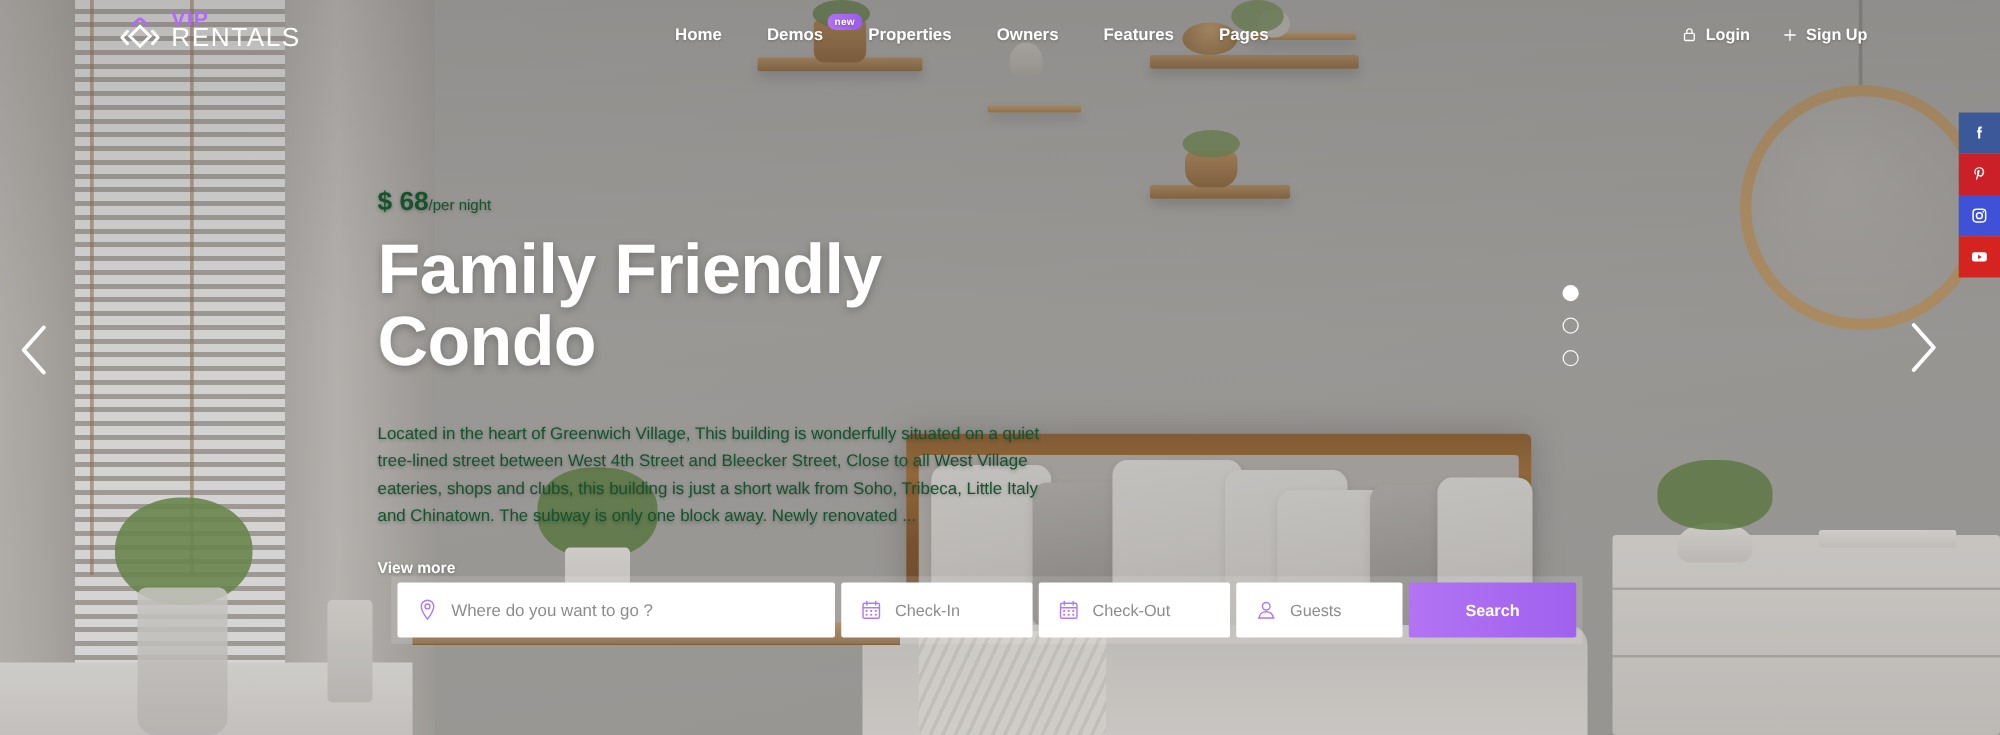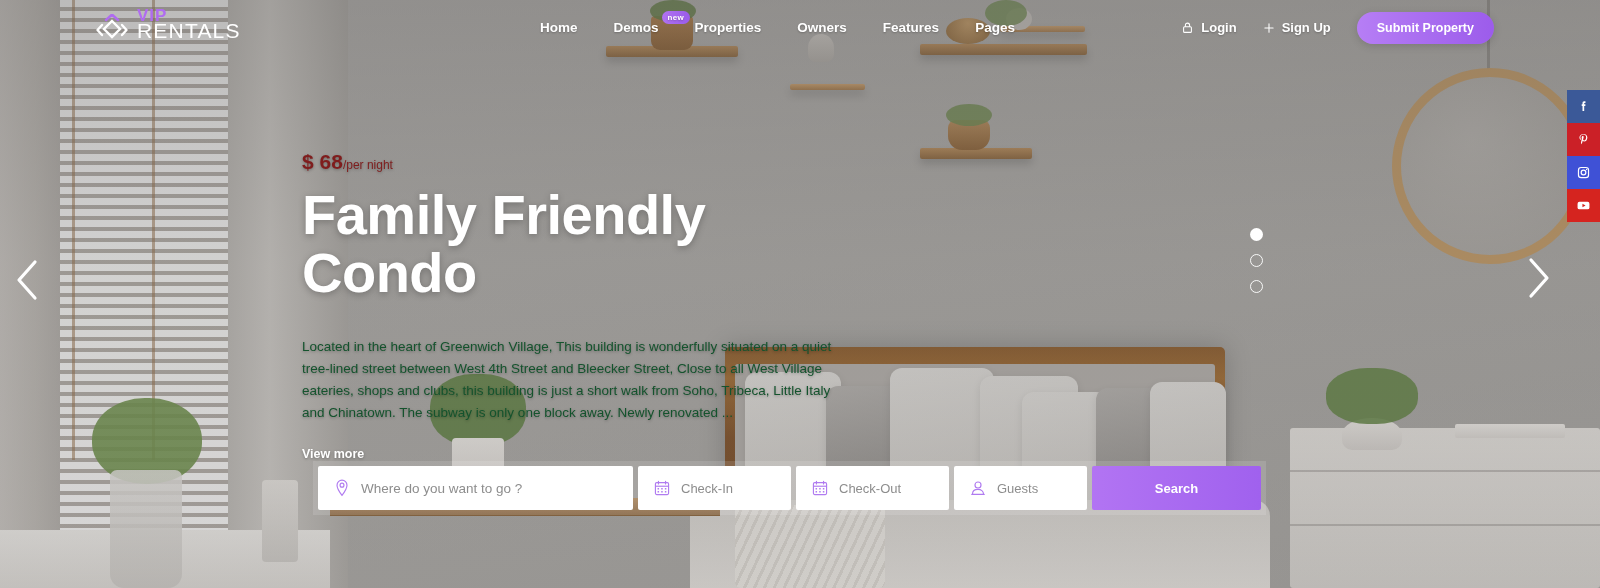--- a/index.html
+++ b/index.html
@@ -186,21 +186,21 @@
   .btn-submit {
     background:linear-gradient(90deg,#b67ef5,#9c5ceb);
     color:#fff; font-size:12.5px; font-weight:700;
     padding:9px 20px; border:none; border-radius:19px;
     cursor:pointer; white-space:nowrap;
     box-shadow:0 2px 8px rgba(0,0,0,.15);
   }
 
   
   .hero-content { position:absolute; left:302px; top:150px; width:560px; z-index:30; }
-  .price { color:#7f1d1d; font-size:21px; font-weight:700; margin-bottom:12px;
+  .price { color:#14532d; font-size:21px; font-weight:700; margin-bottom:12px;
            text-shadow:0 1px 3px rgba(0,0,0,.30); }
   .price .unit { font-size:12px; font-weight:400; }
   .hero-title {
     color:#fff; font-size:56px; font-weight:700; line-height:1.04;
     letter-spacing:-.5px; margin-bottom:34px;
     text-shadow:0 2px 7px rgba(0,0,0,.25);
   }
   .hero-desc {
     color:#14532d; font-size:13.5px; line-height:1.62; width:535px;
     text-shadow:0 1px 3px rgba(0,0,0,.30);
@@ -238,21 +238,21 @@
   .search-wrap {
     position:absolute; left:313px; top:461px; width:953px; height:54px;
     background:rgba(255,255,255,.13);
     padding:5px; z-index:30;
     display:flex; align-items:stretch; gap:5px;
   }
   .s-field {
     background:#fff; display:flex; align-items:center;
     gap:11px; padding:0 16px; border-radius:2px;
   }
-  .s-field.dest   { width:315px; }
+  .s-field.dest   { width:350px; }
   .s-field.date   { width:153px; }
   .s-field.guests { width:133px; }
   .s-field .ph {
     color:#8d8d8d; font-size:13px; font-weight:400; white-space:nowrap;
   }
   .s-field.dest .ph { font-size:13.5px; }
   .btn-search {
     width:auto; flex:1;
     background:linear-gradient(90deg,#b274f3,#a061ee);
     color:#fff; font-size:13px; font-weight:700;
@@ -396,21 +396,20 @@
 
       <a class="nav-action" href="#">
         <span class="ico">
           <svg viewBox="0 0 16 16" width="12" height="12" aria-hidden="true">
             <path d="M8 2.5v11M2.5 8h11" stroke="#fff" stroke-width="1.4" stroke-linecap="round"></path>
           </svg>
         </span>
         <span>Sign Up</span>
       </a>
 
-      <button class="btn-submit">Submit Property</button>
     </div>
   </nav>
 
   <div class="hero-content">
     <div class="price">
       <span>$</span>
       <span>68</span><span class="unit">/per night</span>
     </div>
     <h1 class="hero-title">Family Friendly Condo</h1>
     <p class="hero-desc">Located in the heart of Greenwich Village, This building is wonderfully situated on a quiet tree-lined street between West 4th Street and Bleecker Street, Close to all West Village eateries, shops and clubs, this building is just a short walk from Soho, Tribeca, Little Italy and Chinatown. The subway is only one block away. Newly renovated ...</p>

